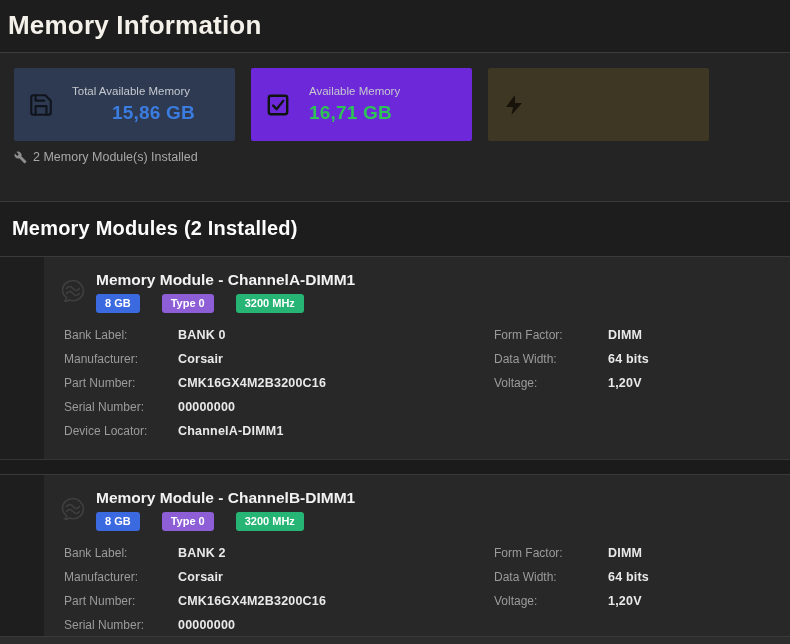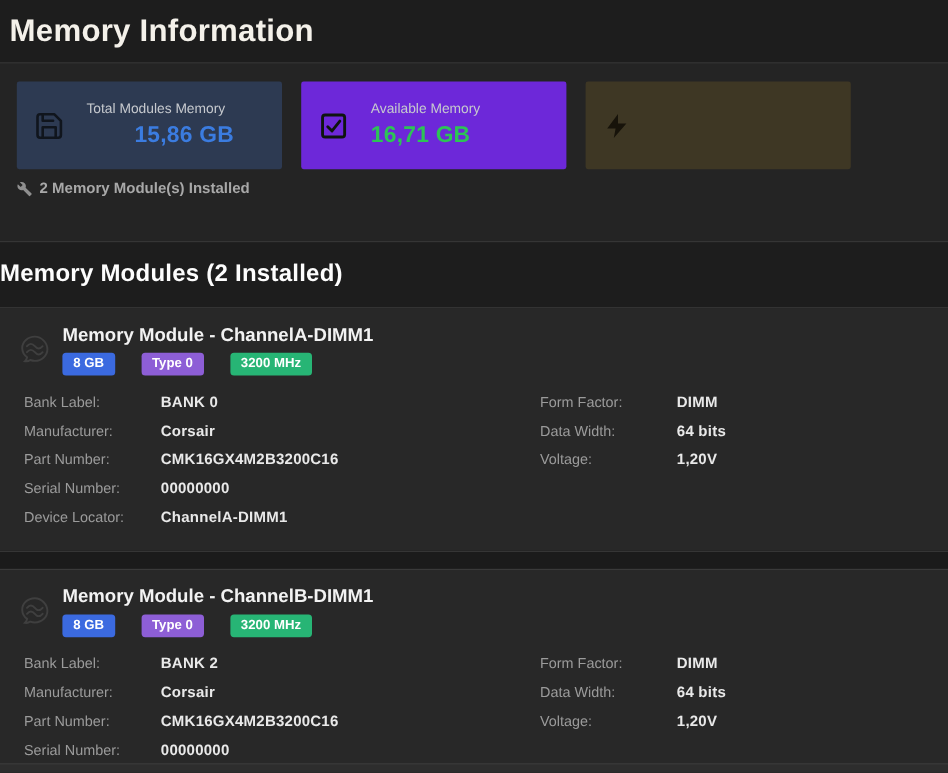--- a/index.html
+++ b/index.html
@@ -30,31 +30,31 @@
   .stat-card{
     width:221px;height:73px;box-sizing:border-box;border-radius:2px;
     display:flex;align-items:center;padding-left:14px;
   }
   .stat-card .icon{flex:0 0 30px;display:flex;align-items:center;}
   .stat-text{margin-left:14px;display:flex;flex-direction:column;}
   .stat-label{font-size:11.5px;color:#c6c9ce;line-height:14px;}
   .stat-value{font-size:19px;font-weight:bold;line-height:24px;margin-top:3px;letter-spacing:.2px;}
   .overview-footnote{
     margin-top:9px;display:flex;align-items:center;gap:6px;
-    font-size:12.5px;font-weight:bold;color:#a8a8a8;
+    font-size:12.5px;font-weight:normal;color:#a8a8a8;
   }
 
   
   .modules-header{
     background:#1d1d1d;border-bottom:1px solid #3a3a3a;
-    box-sizing:border-box;height:55px;padding:15px 4px 0 0;
+    box-sizing:border-box;height:55px;padding:15px 4px 0 12px;
   }
   .modules-header h2{margin:0;font-size:20px;font-weight:bold;color:#fdfdfd;letter-spacing:.2px;}
 
-  .module-panel{background:#282828;padding:13px 21px 16px 14px;}
+  .module-panel{background:#282828;padding:13px 21px 16px 14px;margin-left:44px;}
   .module-head{display:flex;align-items:center;}
   .module-head .icon{flex:0 0 30px;margin-right:8px;display:flex;align-items:center;}
   .module-title{font-size:15.5px;font-weight:bold;color:#f2f2f2;line-height:19px;}
   .badges{display:flex;gap:22px;margin-top:5px;}
   .badge{
     display:inline-block;height:19px;line-height:19px;padding:0 9px;border-radius:3px;
     font-size:11px;font-weight:bold;color:#ffffff;
   }
   .module-details{display:flex;margin-top:10px;}
   .fields-col-left{width:430px;flex:0 0 430px;}
@@ -86,21 +86,21 @@
 
       <div class="stat-card" style="background-color: rgb(45, 58, 82);">
         <span class="icon">
           <svg width="26" height="26" viewBox="0 0 24 24" fill="none" stroke="#10151d" stroke-width="2" stroke-linecap="round" stroke-linejoin="round">
             <path d="M19 21H5a2 2 0 0 1-2-2V5a2 2 0 0 1 2-2h11l5 5v11a2 2 0 0 1-2 2z"></path>
             <polyline points="17 21 17 13 7 13 7 21"></polyline>
             <polyline points="7 3 7 8 15 8"></polyline>
           </svg>
         </span>
         <span class="stat-text">
-          <span class="stat-label">Total Modules Memory</span>
+          <span class="stat-label">Total Available Memory</span>
           <span class="stat-value" style="color: rgb(59, 124, 224); margin-left: 40px;">15,86 GB</span>
         </span>
       </div>
 
       <div class="stat-card" style="background-color: #6d28d9;">
         <span class="icon">
           <svg width="26" height="26" viewBox="0 0 24 24" fill="none" stroke="#0e150f" stroke-width="2.2" stroke-linecap="round" stroke-linejoin="round">
             <rect x="3.5" y="3.5" width="17" height="17" rx="2"></rect>
             <polyline points="7.5 12.5 10.8 15.8 16.8 8.2"></polyline>
           </svg>

